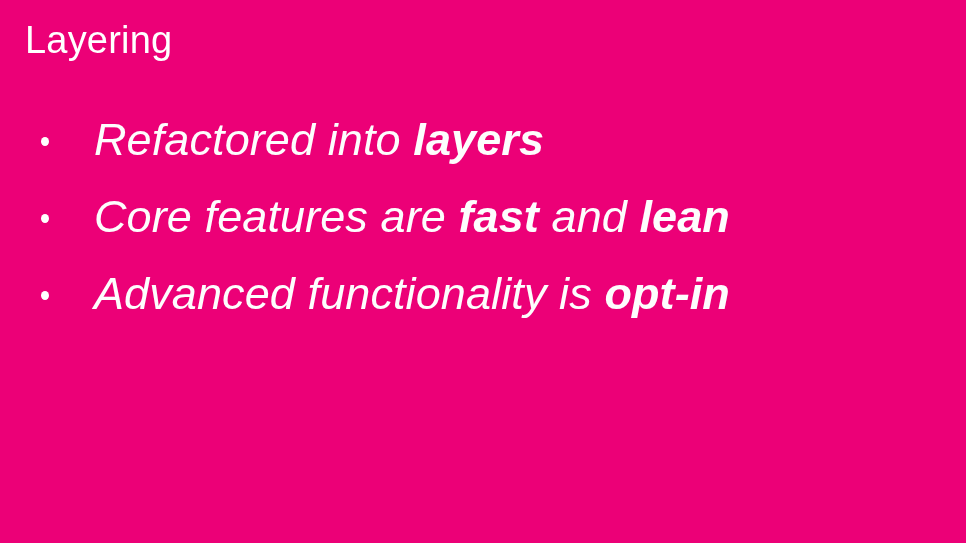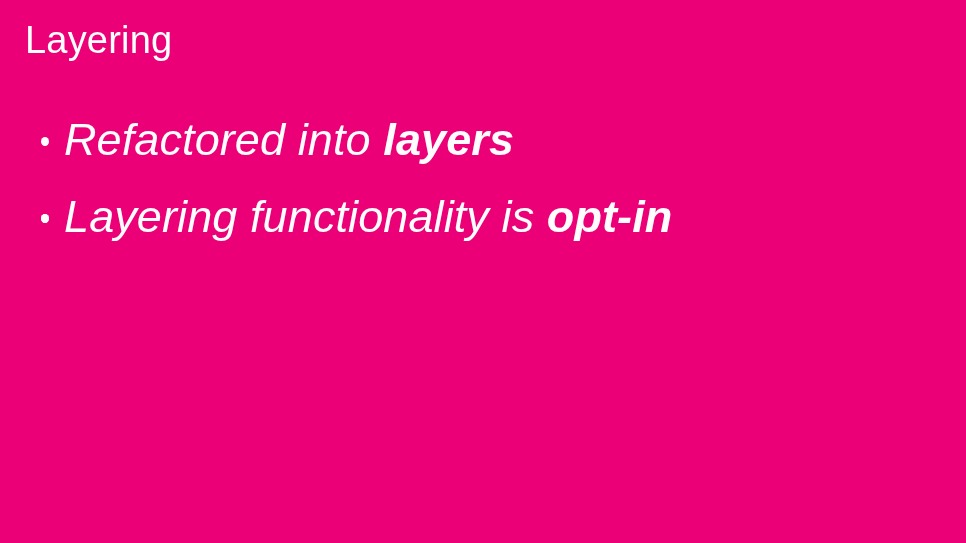--- a/index.html
+++ b/index.html
@@ -35,21 +35,21 @@
     white-space: nowrap;
   }
   .bullet-list {
     position: absolute;
     left: 0;
     top: 108px;
     width: 966px;
   }
   .bullet-item {
     position: relative;
-    padding-left: 64px;
+    padding-left: 94px;
     padding-right: 100px;
     margin: 0 0 14px 0;
     font-size: 45px;
     line-height: 63px;
     font-style: italic;
     font-weight: 400;
     color: #fdfdfd;
     letter-spacing: 0.1px;
   }
   .bullet-item:last-child {
@@ -80,20 +80,21 @@
 
   <div class="slide-title">Layering</div>
 
   <div class="bullet-list">
       <div class="bullet-item">
         <span class="bullet-dot"></span>
         <span class="bullet-text"><span>Refactored into </span><b>layers</b></span>
       </div>
       <div class="bullet-item">
         <span class="bullet-dot"></span>
+        <span class="bullet-text"><span>Core features are </span><b>fast</b><span> and </span><b>lean</b></span>
       </div>
       <div class="bullet-item">
         <span class="bullet-dot"></span>
-        <span class="bullet-text"><span>Layering functionality is </span><b>opt-in</b></span>
+        <span class="bullet-text"><span>Advanced functionality is </span><b>opt-in</b></span>
       </div>
     </div>
 
 </div>
 
 </body></html>

